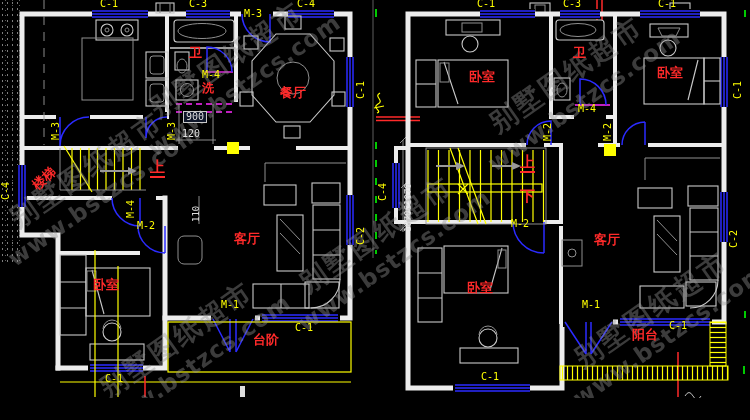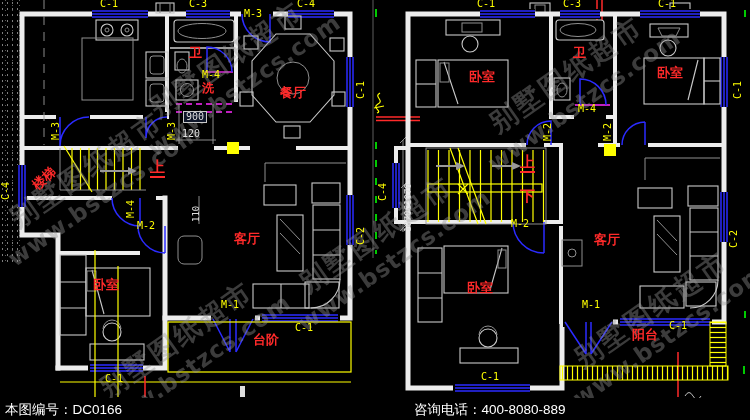--- a/index.html
+++ b/index.html
@@ -405,16 +405,14 @@
   <span class="lbl rtxt" style="left:467px;top:281px">卧室</span>
   <span class="lbl rtxt" style="left:594px;top:233px">客厅</span>
   <span class="lbl" style="left:582px;top:300px">M-1</span>
   <span class="lbl" style="left:481px;top:372px">C-1</span>
   <span class="lbl" style="left:669px;top:321px">C-1</span>
   <span class="lbl rtxt" style="left:632px;top:328px">阳台</span>
   <span class="lbl v" style="left:729px;top:248px">C-2</span>
   <span class="lbl wht v sm" style="left:404px;top:232px">107061070</span>
 
   <div id="footer">
-    <span style="left:5px">本图编号：DC0166</span>
-    <span style="left:414px">咨询电话：400-8080-889</span>
   </div>
 </div>
 
 </body></html>

